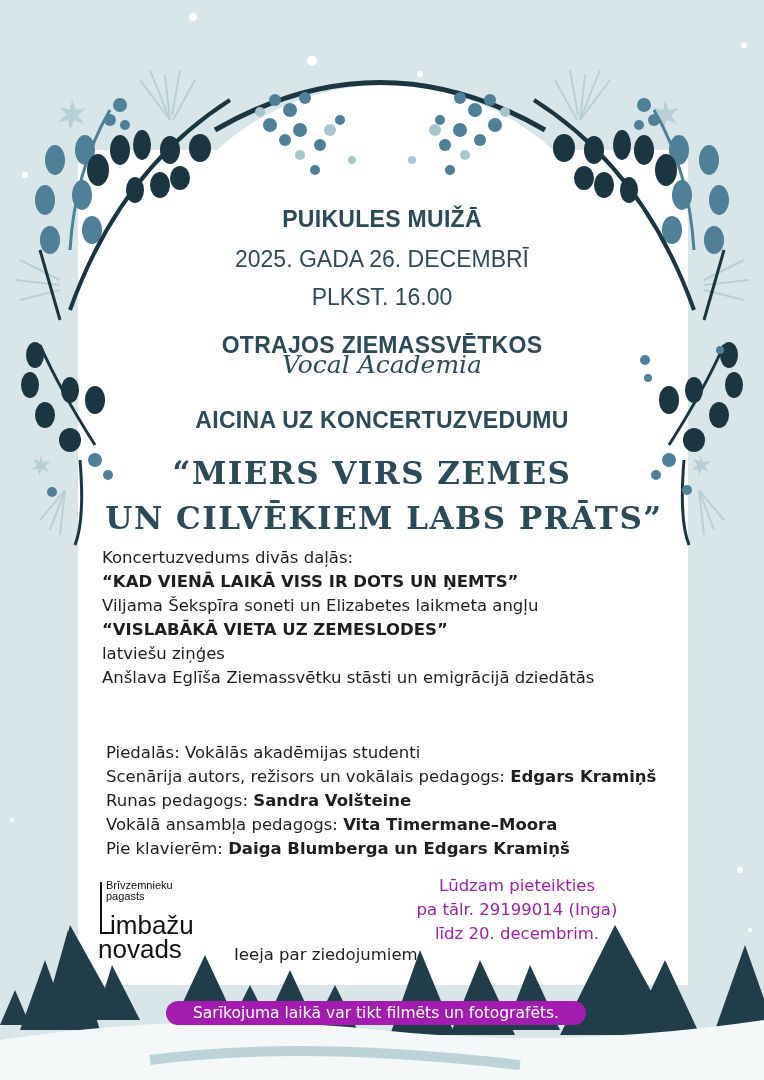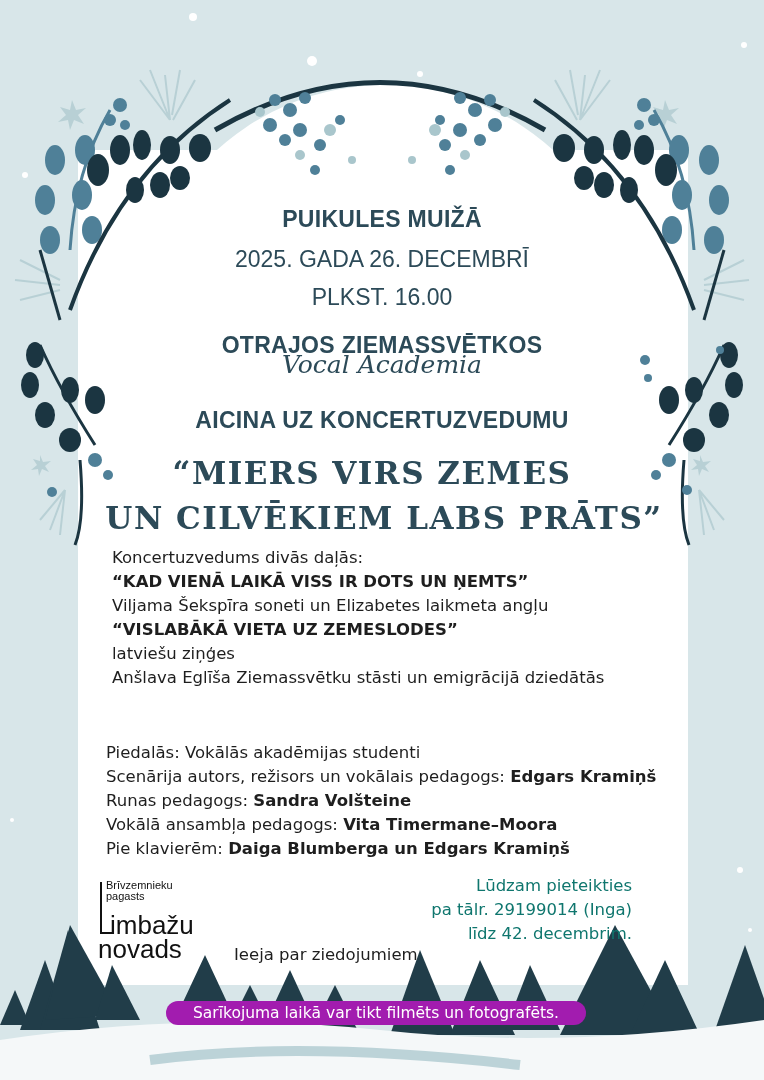--- a/index.html
+++ b/index.html
@@ -21,36 +21,36 @@
   .head-block { position: absolute; left: 0; width: 764px; text-align: center; color: #2c4a58; }
   .h-bold { font-family: "Liberation Sans", sans-serif; font-weight: 700; font-size: 23px; letter-spacing: 0.3px; }
   .h-light { font-family: "Liberation Sans", sans-serif; font-weight: 400; font-size: 23px; }
   .script {
     font-family: "DejaVu Serif", serif; font-style: italic; font-size: 25px; color: #2c4a58;
   }
   .title-serif {
     font-family: "DejaVu Serif", serif; font-weight: 700; font-size: 31px; letter-spacing: 1.5px; color: #2c4a58;
   }
   .body-text {
-    position: absolute; left: 112px; width: 590px;
+    position: absolute; left: 102px; width: 590px;
     font-family: "DejaVu Sans", sans-serif; font-size: 16.5px; line-height: 24px; color: #1e1e1e;
   }
   .body-text .b { font-weight: 700; }
   .logo {
     position: absolute; left: 98px; top: 880px; width: 120px; height: 85px; color: #111;
   }
   .logo .bar { position: absolute; left: 2px; top: 2px; width: 2px; height: 50px; background: #111; }
   .logo .bar-h { position: absolute; left: 2px; top: 52px; width: 12px; height: 2px; background: #111; }
   .logo .small { position: absolute; left: 8px; top: 0; font-family: "Liberation Sans", sans-serif; font-size: 11px; line-height: 11px; }
   .logo .big1 { position: absolute; left: 12px; top: 32px; font-family: "Liberation Sans", sans-serif; font-size: 26px; line-height: 26px; }
   .logo .big2 { position: absolute; left: 0; top: 56px; font-family: "Liberation Sans", sans-serif; font-size: 26px; line-height: 26px; text-align: right; }
   .entry { position: absolute; left: 234px; top: 945px; font-size: 16.5px; color: #1e1e1e; }
   .contact {
-    position: absolute; left: 402px; top: 874px; width: 230px; text-align: right;
-    font-size: 16.5px; line-height: 24px; color: #0f766e;
+    position: absolute; left: 402px; top: 874px; width: 230px; text-align: center;
+    font-size: 16.5px; line-height: 24px; color: #a21caf;
   }
   .notice {
     position: absolute; left: 166px; top: 1001px; width: 420px; height: 24px;
     background: #a21caf; border-radius: 12px; color: #ffffff;
     font-size: 15.5px; line-height: 24px; text-align: center;
   }
 </style>
 </head>
 <body>
 
@@ -260,16 +260,16 @@
   <div class="small"><span>Brīvzemnieku</span><br><span>pagasts</span></div>
   <div class="big1">imbažu</div>
   <div class="big2">novads</div>
 </div>
 
 <div class="entry">Ieeja par ziedojumiem</div>
 
 <div class="contact">
   <div>Lūdzam pieteikties</div>
   <div>pa tālr. 29199014 (Inga)</div>
-  <div>līdz 42. decembrim.</div>
+  <div>līdz 20. decembrim.</div>
 </div>
 
 <div class="notice">Sarīkojuma laikā var tikt filmēts un fotografēts.</div>
 
 </body></html>

